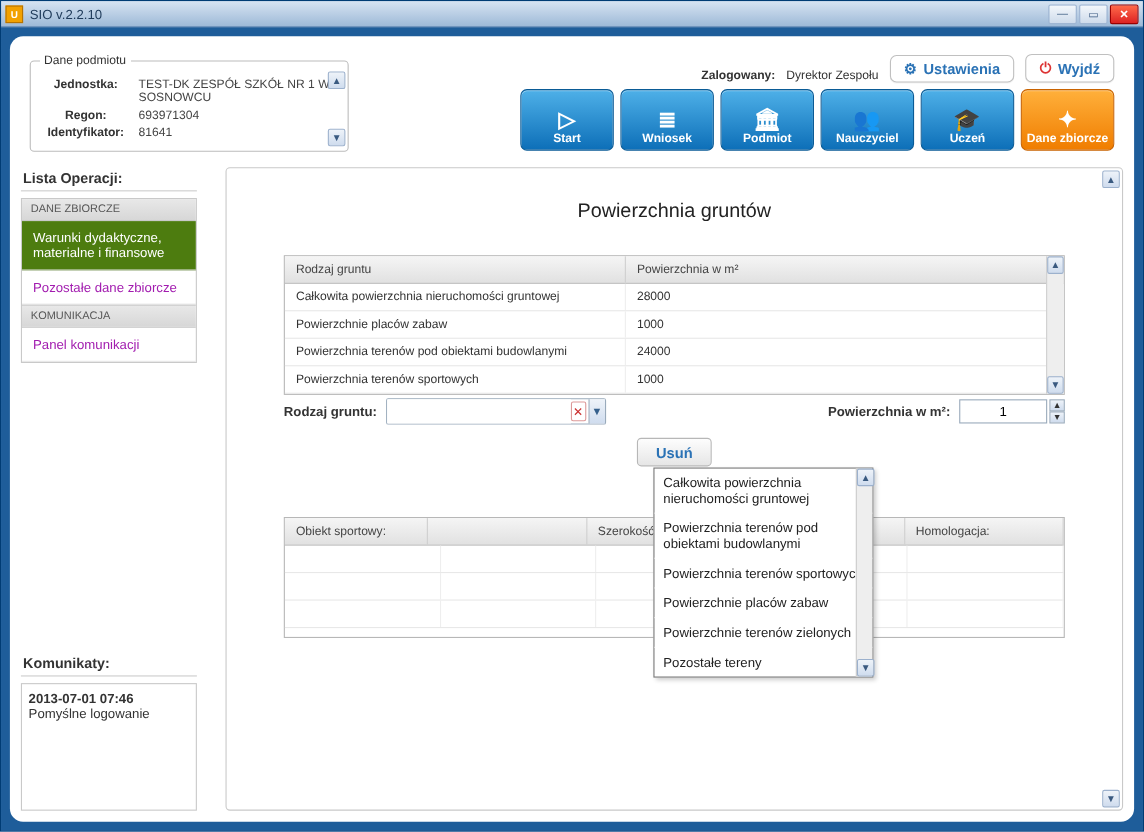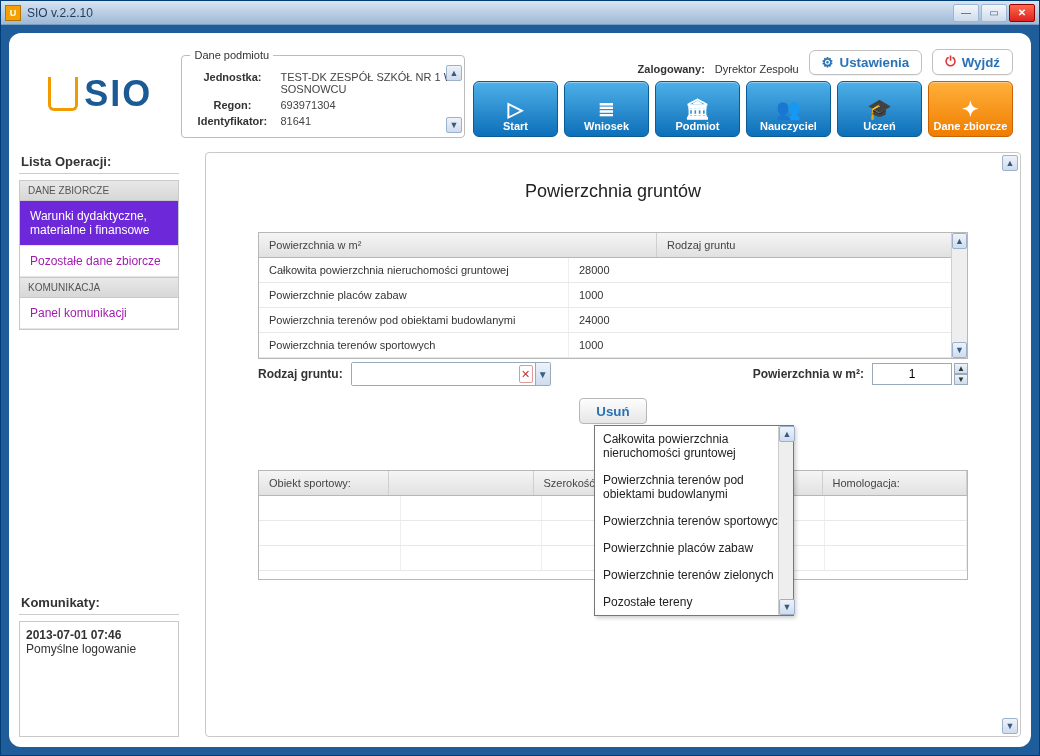--- a/index.html
+++ b/index.html
@@ -34,21 +34,21 @@
   .nav-btn .nav-icon{font-size:20px;line-height:22px}
   .nav-btn.active{background:linear-gradient(#ffb03b,#f07d00);border-color:#c96300}
   
   .body-row{flex:1;display:flex;gap:26px;min-height:0}
   .left-col{width:160px;display:flex;flex-direction:column;gap:12px}
   .panel-title{font-weight:bold;font-size:13px;margin:2px 2px 4px}
   .ops{border:1px solid #c9c9c9}
   .ops .group{background:linear-gradient(#e8e8e8,#d7d7d7);font-size:10px;color:#555;padding:4px 8px;border-top:1px solid #c9c9c9;border-bottom:1px solid #c9c9c9}
   .ops .group:first-child{border-top:none}
   .ops .item{padding:8px 10px;font-size:12px;color:#a21caf;border-bottom:1px solid #e6e6e6;cursor:pointer}
-  .ops .item.active{background:#6d28d9;color:#fff}
+  .ops .item.active{background:#4d7c0f;color:#fff}
   .msgs{border:1px solid #c9c9c9;flex:0 0 auto;padding:6px;height:116px}
   .msgs .ts{font-weight:bold}
   .main{flex:1;border:1px solid #c9c9c9;border-radius:4px;position:relative;padding:18px 22px;overflow:hidden}
   .main h2{text-align:center;font-size:18px;font-weight:normal;margin:10px 0 30px;color:#222}
   .grid{border:1px solid #b7b7b7;background:#fff;position:relative}
   .grid .gh{display:flex;background:linear-gradient(#f5f5f5,#e1e1e1);border-bottom:1px solid #b7b7b7}
   .grid .gh .c{padding:6px 10px;font-size:11px;color:#444;border-right:1px solid #cfcfcf}
   .grid .gr{display:flex;border-bottom:1px solid #e8e8e8}
   .grid .gr .c{padding:6px 10px;font-size:11px;color:#333;border-right:1px solid #eee}
   .c1{flex:0 0 310px}
@@ -89,26 +89,20 @@
       <div class="winbtn">—</div>
       <div class="winbtn">▭</div>
       <div class="winbtn close">✕</div>
     </div>
   </div>
 
   <div class="client">
     <div class="white-card">
 
       <div class="header-row">
-        <div class="logo-box">
-          <div class="logo">
-              <span class="shield"></span>
-              <span>SIO</span>
-            </div>
-        </div>
 
         <fieldset class="entity-box">
           <legend>Dane podmiotu</legend>
           <div class="entity-row">
               <div class="lbl">Jednostka:</div>
               <div class="val">TEST-DK ZESPÓŁ SZKÓŁ NR 1 W SOSNOWCU</div>
             </div>
           <div class="entity-row">
               <div class="lbl">Regon:</div>
               <div class="val">693971304</div>
@@ -193,22 +187,22 @@
         <div class="main">
           <div class="outer-scroll">
               <div class="sbtn">▲</div>
               <div class="sbtn">▼</div>
             </div>
 
           <h2>Powierzchnia gruntów</h2>
 
           <div class="grid" id="grid1" style="margin:0 30px">
               <div class="gh">
+                <div class="c c1">Rodzaj gruntu</div>
                 <div class="c c2">Powierzchnia w m²</div>
-                <div class="c c1">Rodzaj gruntu</div>
               </div>
             <div class="grid-scroll">
                 <div class="sbtn">▲</div>
                 <div style="flex:1"></div>
                 <div class="sbtn">▼</div>
               </div>
           <div class="gr">
                 <div class="c c1">Całkowita powierzchnia nieruchomości gruntowej</div>
                 <div class="c c2">28000</div>
               </div>

